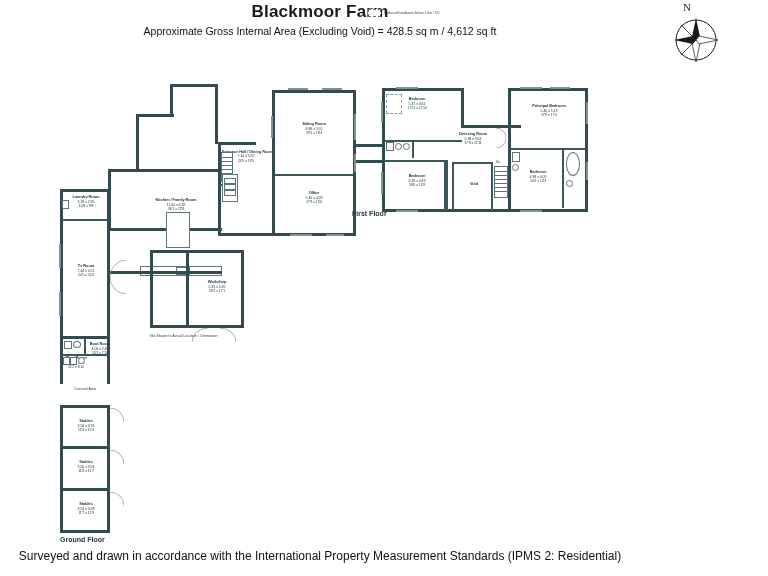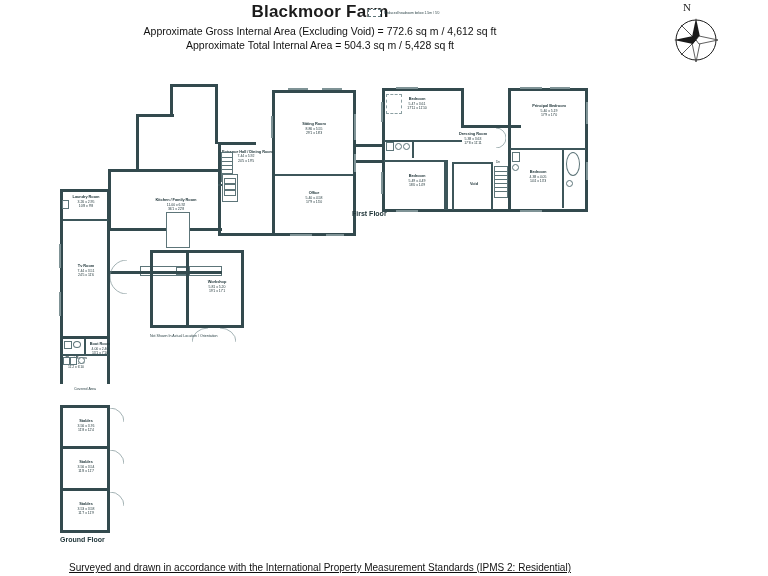--- a/index.html
+++ b/index.html
@@ -57,25 +57,24 @@
 
   
   #footer {
     position: absolute;
     left: 0;
     top: 550px;
     width: 640px;
     text-align: center;
   }
   .footer-line {
-    font-size: 10px;
+    font-size: 12px;
     line-height: 12px;
-    margin: 12px;
+    margin: 0;
     color: #111;
-    text-decoration: underline;
   }
 
   
   #plan {
     position: absolute;
     left: 0;
     top: 64px;
     width: 768px;
     height: 482px;
   }
@@ -182,22 +181,21 @@
     position: absolute;
     font-size: 3.2px;
     color: #23383c;
   }
 </style>
 </head>
 <body>
 
 <div id="header">
   <h1 id="plan-title">Blackmoor Farm</h1>
-  <p class="area-line">Approximate Gross Internal Area (Excluding Void) = 772.6 sq m / 4,612 sq ft</p>
-  <p class="area-line">Approximate Total Internal Area = 504.3 sq m / 5,428 sq ft</p>
+  <p class="area-line">Approximate Gross Internal Area (Excluding Void) = 428.5 sq m / 4,612 sq ft</p>
 </div>
 
 <div id="compass">
   <span id="compass-n">N</span>
   <svg width="62" height="62" viewBox="0 0 62 62">
     <circle cx="33" cy="36" r="20" fill="none" stroke="#1b1b1b" stroke-width="1"></circle>
     <polygon points="33,14 37,33 33,36 29,33" fill="#1b1b1b"></polygon>
     <polygon points="33,58 37,39 33,36 29,39" fill="#ffffff" stroke="#1b1b1b" stroke-width="0.7"></polygon>
     <polygon points="11,36 30,40 33,36 30,32" fill="#1b1b1b"></polygon>
     <polygon points="55,36 36,40 33,36 36,32" fill="#ffffff" stroke="#1b1b1b" stroke-width="0.7"></polygon>

